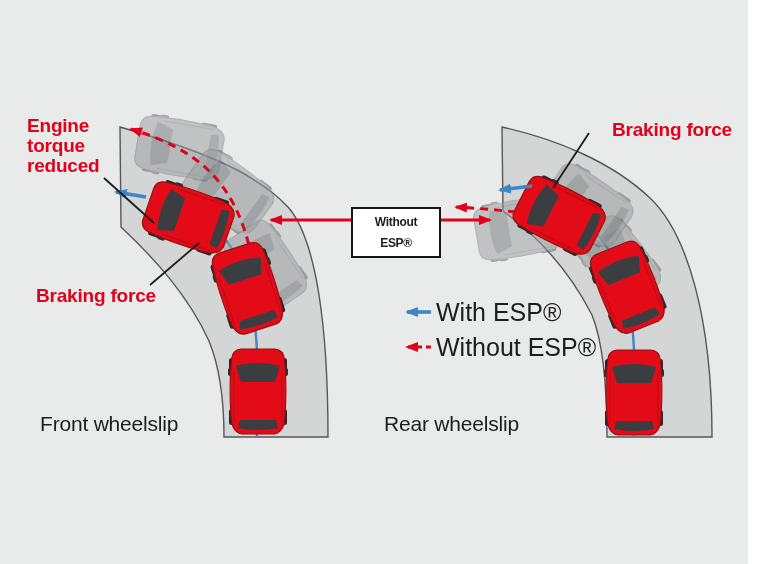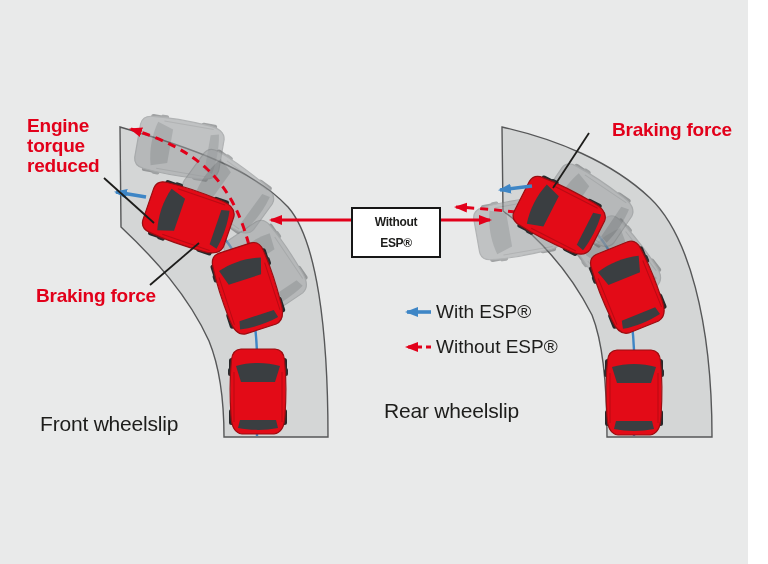--- a/index.html
+++ b/index.html
@@ -32,21 +32,21 @@
   .car.ghost{opacity:.52;}
   .car.ghost .body{fill:var(--ghost);stroke:#7f8284;}
   .car.ghost .glass{fill:#74787a;}
   .car.ghost .wheel{fill:#5e6163;}
   .car.ghost .mirror{fill:#6e7173;}
 
   
   .lbl{position:absolute;z-index:2;white-space:pre-line;}
   .lbl.red{color:var(--red);font-weight:700;font-size:19px;line-height:20px;letter-spacing:-.2px;}
   .lbl.caption{color:var(--ink);font-size:21px;line-height:22px;font-weight:400;letter-spacing:-.2px;}
-  .lbl.legend{color:var(--ink);font-size:19px;line-height:20px;font-weight:400;}
+  .lbl.legend{color:var(--ink);font-size:25px;line-height:20px;font-weight:400;}
   .esp-box{position:absolute;z-index:2;left:351px;top:207px;width:90px;height:51px;
     background:var(--box_bg);border:2.5px solid #161616;box-sizing:border-box;
     display:flex;align-items:center;justify-content:center;text-align:center;
     color:var(--ink);font-size:12px;line-height:21px;font-weight:600;white-space:pre-line;letter-spacing:-.3px;}
 </style>
 </head>
 <body>
 
 <div class="stage">
 
@@ -296,14 +296,14 @@
   <div class="lbl red" style="left:36px;top:286px;">Braking force</div>
   <div class="lbl red" style="left:612px;top:120px;">Braking force</div>
 
   <div class="esp-box">Without
 ESP®</div>
 
   <div class="lbl legend" style="left:436px;top:302px;">With ESP®</div>
   <div class="lbl legend" style="left:436px;top:337px;">Without ESP®</div>
 
   <div class="lbl caption" style="left:40px;top:413px;">Front wheelslip</div>
-  <div class="lbl caption" style="left:384px;top:400px;text-align:right;">Rear wheelslip</div>
+  <div class="lbl caption" style="left:384px;top:413px;text-align:right;">Rear wheelslip</div>
 </div>
 
 </body></html>

